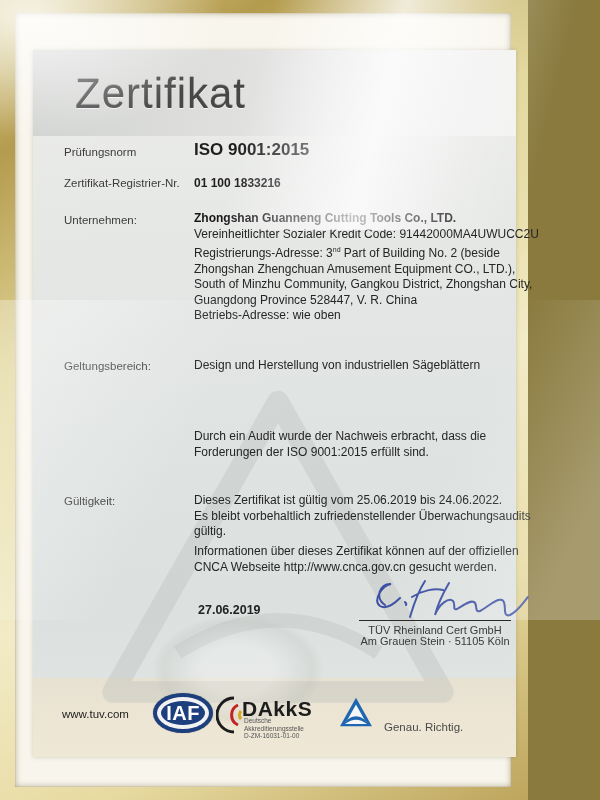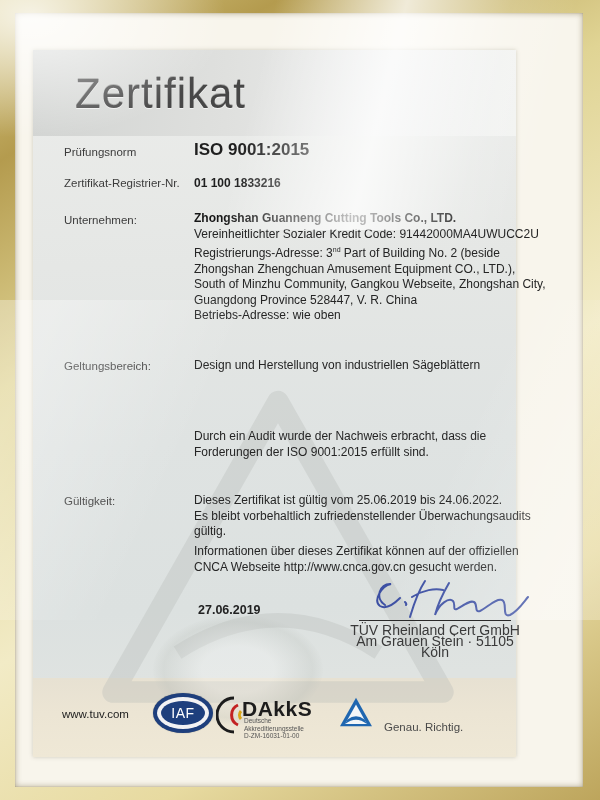--- a/index.html
+++ b/index.html
@@ -1,17 +1,17 @@
 <!DOCTYPE html>
 <html><head>
 <meta charset="utf-8">
 <style>
   html,body{margin:0;padding:0;}
   body{width:600px;height:800px;font-family:"Liberation Sans",sans-serif;overflow:hidden;background:#8a7a3e;}
-  .photo{position:relative;width:600px;height:800px;
+  .photo{position:relative;width:528px;height:800px;
     background:linear-gradient(150deg,#d9cb8a 0%,#b49b4e 14%,#e0d494 34%,#f2ebc6 58%,#e7daa0 78%,#bda55c 100%);}
   .mat{position:absolute;left:15px;top:13px;right:17px;bottom:13px;background:#f8f5ec;
     box-shadow:inset 0 0 6px rgba(90,70,20,.45), inset 0 0 1px rgba(60,45,10,.6);}
   .paper{position:absolute;left:33px;top:50px;width:483px;height:707px;
     background:linear-gradient(178deg,#ecedeb 0%,#e5e7e5 30%,#dfe3e2 55%,#dce1e0 78%,#dfe3e1 88%);
     box-shadow:0 0 4px rgba(80,70,40,.25);}
   .paper-bottom-band{position:absolute;left:0;top:628px;width:483px;height:79px;
     background:linear-gradient(180deg,#e7e1d2 0%,#ece5d4 45%,#efe8d6 100%);}
   .title-band{position:absolute;left:0;top:0;width:483px;height:86px;
     background:linear-gradient(92deg,#d2d4d2 0%,#dfe0de 40%,#eceded 75%,#f2f3f1 100%);}
@@ -31,30 +31,30 @@
   .lbl{position:absolute;font-size:11.5px;color:#3c3c3c;white-space:nowrap;}
   .val{position:absolute;color:#1f1f1f;white-space:nowrap;}
   .para{position:absolute;font-size:12px;line-height:15.5px;color:#252525;white-space:nowrap;}
   .para .b{font-weight:bold;color:#161616;}
   sup{font-size:7px;vertical-align:super;}
   .norm-value{left:161px;top:90px;font-size:17px;font-weight:bold;}
   .reg-value{left:161px;top:126px;font-size:12px;font-weight:bold;}
   .date{position:absolute;left:165px;top:553px;font-size:12.5px;font-weight:bold;color:#222;}
   .sig-svg{position:absolute;left:330px;top:525px;width:175px;height:48px;}
   .sig-line{position:absolute;left:326px;top:570px;width:152px;border-top:1.5px solid #2a2a2a;}
-  .sig-block{position:absolute;left:316px;top:575px;width:172px;text-align:center;font-size:14px;
+  .sig-block{position:absolute;left:316px;top:575px;width:172px;text-align:center;font-size:11px;
     line-height:11px;color:#3a3a3a;}
   
   .website{position:absolute;left:29px;top:658px;font-size:11.5px;font-weight:normal;color:#1d1d1d;}
   .iaf{position:absolute;left:120px;top:643px;width:60px;height:40px;border-radius:50%;
     background:#1e3f7d;box-shadow:0 0 1px rgba(0,0,0,.4);}
   .iaf-ring{position:absolute;inset:4px;border-radius:50%;background:#f2f2f4;}
   .iaf-core{position:absolute;inset:8px;border-radius:50%;background:#1e3f7d;
     display:flex;align-items:center;justify-content:center;}
-  .iaf-core span{color:#fff;font-weight:normal;font-size:14px;letter-spacing:.5px;}
+  .iaf-core span{color:#fff;font-weight:bold;font-size:20px;letter-spacing:.5px;}
   .dakks{position:absolute;left:183px;top:645px;width:130px;height:52px;}
   .dakks-mark{position:absolute;left:0;top:0;width:26px;height:40px;}
   .dakks-name{position:absolute;left:26px;top:2px;font-size:21px;font-weight:bold;color:#1c1c1c;letter-spacing:.5px;}
   .dakks-sub{position:absolute;left:28px;top:22px;font-size:6.5px;line-height:7.5px;color:#555;}
   .tuv-logo{position:absolute;left:306px;top:644px;width:180px;height:52px;}
   .tuv-tri{position:absolute;left:0;top:2px;width:34px;height:32px;}
   .tuv-name{position:absolute;left:44px;top:4px;font-size:18px;font-weight:bold;color:#2b2b2b;letter-spacing:-.3px;}
   .tuv-name sup{font-size:8px;}
   .tuv-tagline{position:absolute;left:45px;top:27px;font-size:11.5px;font-weight:normal;color:#4a4a4a;}
 </style>
@@ -81,21 +81,21 @@
 
     <div class="lbl" style="left:31px;top:127px;">Zertifikat-Registrier-Nr.</div>
     <div class="val reg-value">01 100 1833216</div>
 
     <div class="lbl" style="left:31px;top:164px;">Unternehmen:</div>
     <div class="para" style="left:161px;top:161px;">
       <div class="b">Zhongshan Guanneng Cutting Tools Co., LTD.</div>
       <div>Vereinheitlichter Sozialer Kredit Code: 91442000MA4UWUCC2U</div>
       <div><span>Registrierungs-Adresse: 3</span><sup>nd</sup><span> Part of Building No. 2 (beside</span></div>
       <div>Zhongshan Zhengchuan Amusement Equipment CO., LTD.),</div>
-      <div>South of Minzhu Community, Gangkou Webseite, Zhongshan City,</div>
+      <div>South of Minzhu Community, Gangkou District, Zhongshan City,</div>
       <div>Guangdong Province 528447, V. R. China</div>
       <div>Betriebs-Adresse: wie oben</div>
     </div>
 
     <div class="lbl" style="left:31px;top:310px;">Geltungsbereich:</div>
     <div class="para" style="left:161px;top:308px;">Design und Herstellung von industriellen Sägeblättern</div>
 
     <div class="para" style="left:161px;top:379px;">
       <div>Durch ein Audit wurde der Nachweis erbracht, dass die</div>
       <div>Forderungen der ISO 9001:2015 erfüllt sind.</div>

